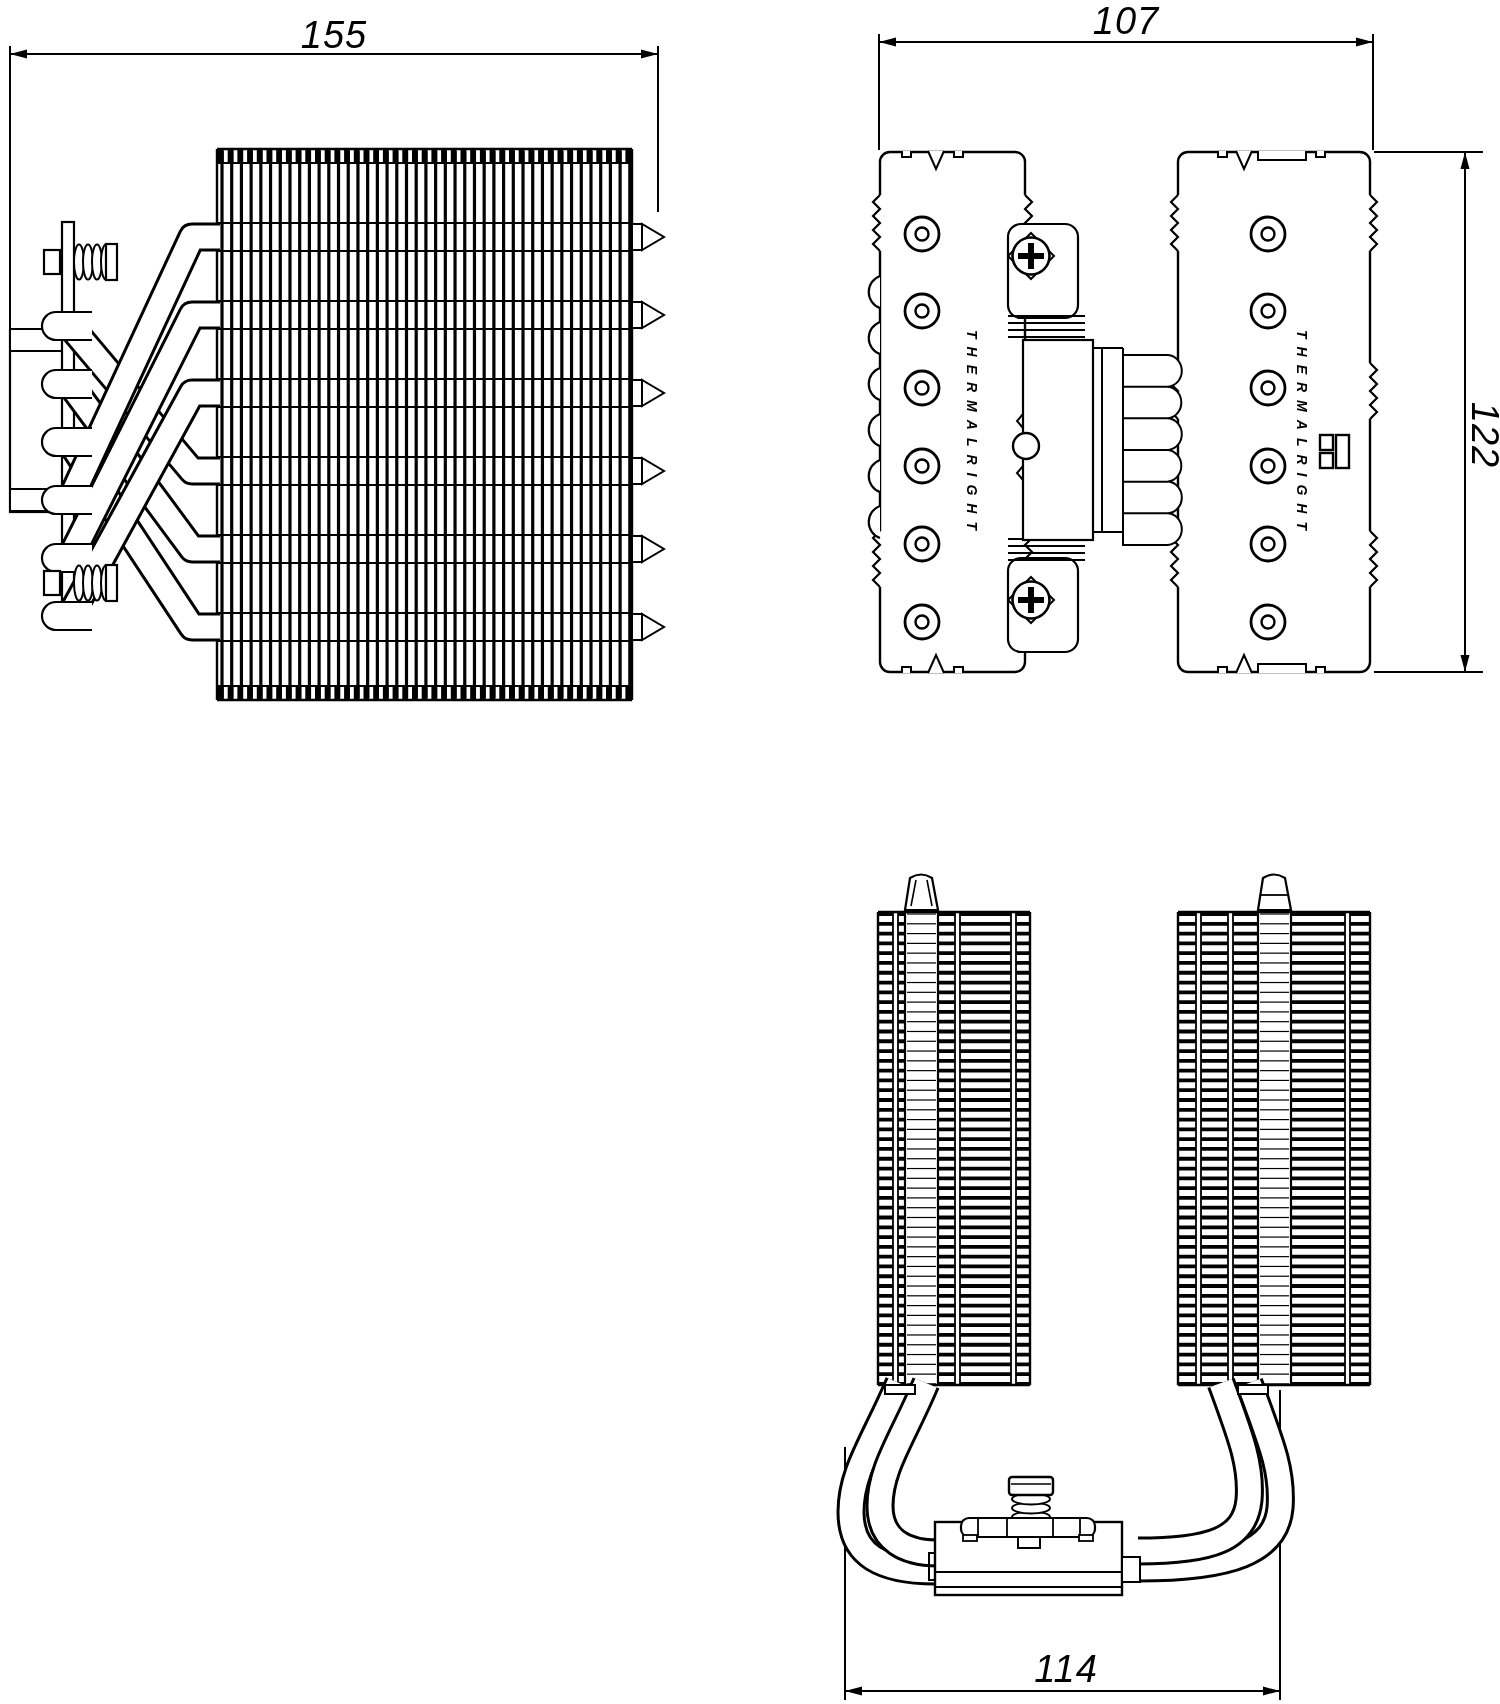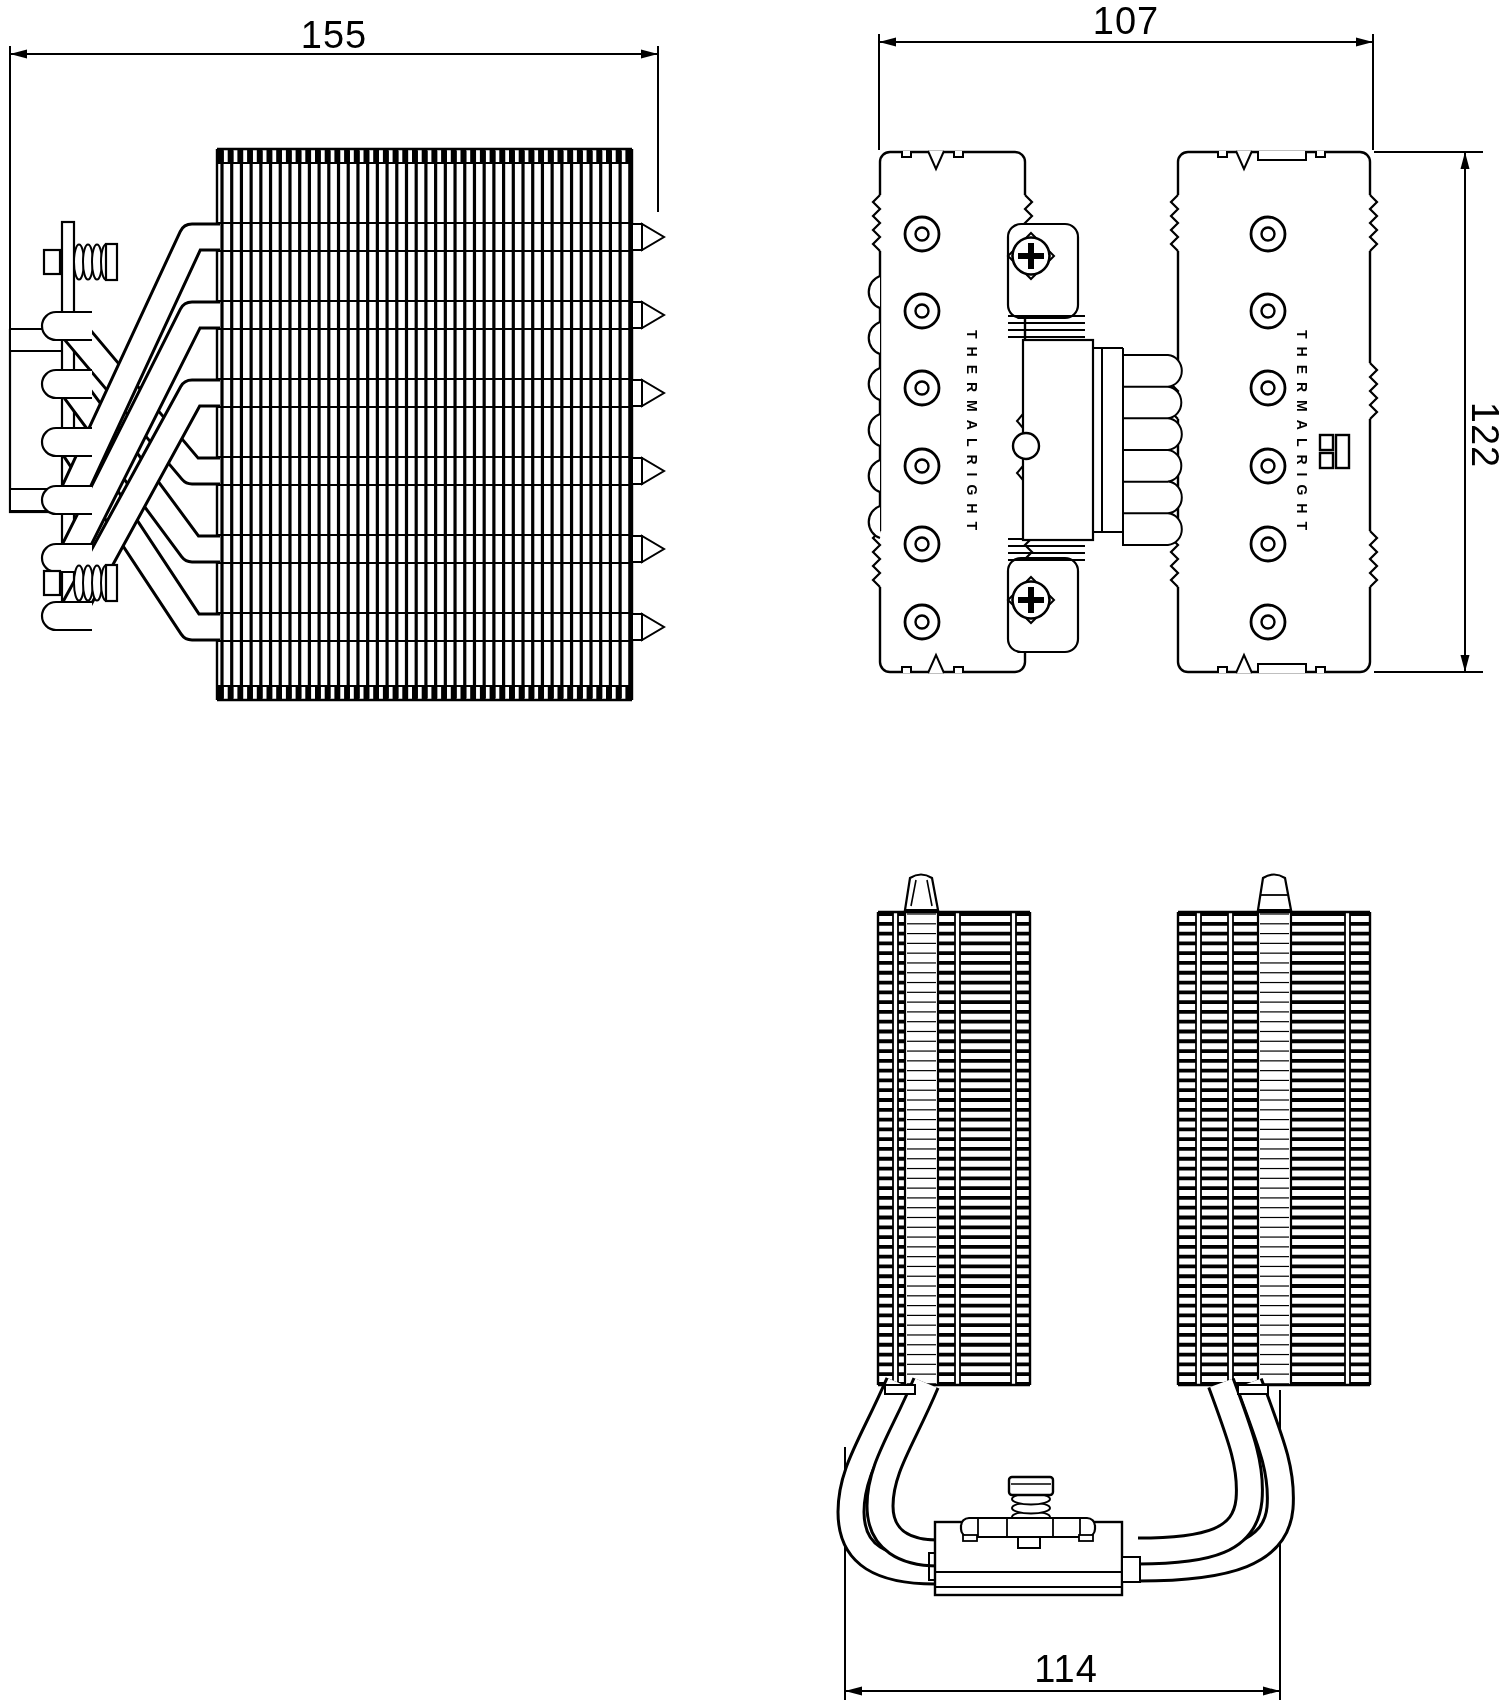--- a/index.html
+++ b/index.html
@@ -1,16 +1,16 @@
 <!DOCTYPE html>
 <html><head>
 <meta charset="utf-8">
 <style>
   html,body{margin:0;padding:0;background:#fff;}
-  #page{width:1500px;height:1704px;background:#fff;position:relative;overflow:hidden;}
+  #page{width:1500px;height:1704px;background:#fff;position:relative;overflow:hidden;font-style:italic;}
   svg{display:block;}
   .ln{stroke:#000;fill:none;}
   .wf{fill:#fff;stroke:#000;}
   .blk{fill:#000;stroke:none;}
   .dim{font-family:"Liberation Sans",sans-serif;font-size:38px;fill:#000;stroke:none;letter-spacing:1px;}
   .brand{font-family:"Liberation Sans",sans-serif;font-size:14px;font-weight:bold;fill:#000;stroke:none;letter-spacing:8px;}
 </style>
 </head>
 <body>
 

